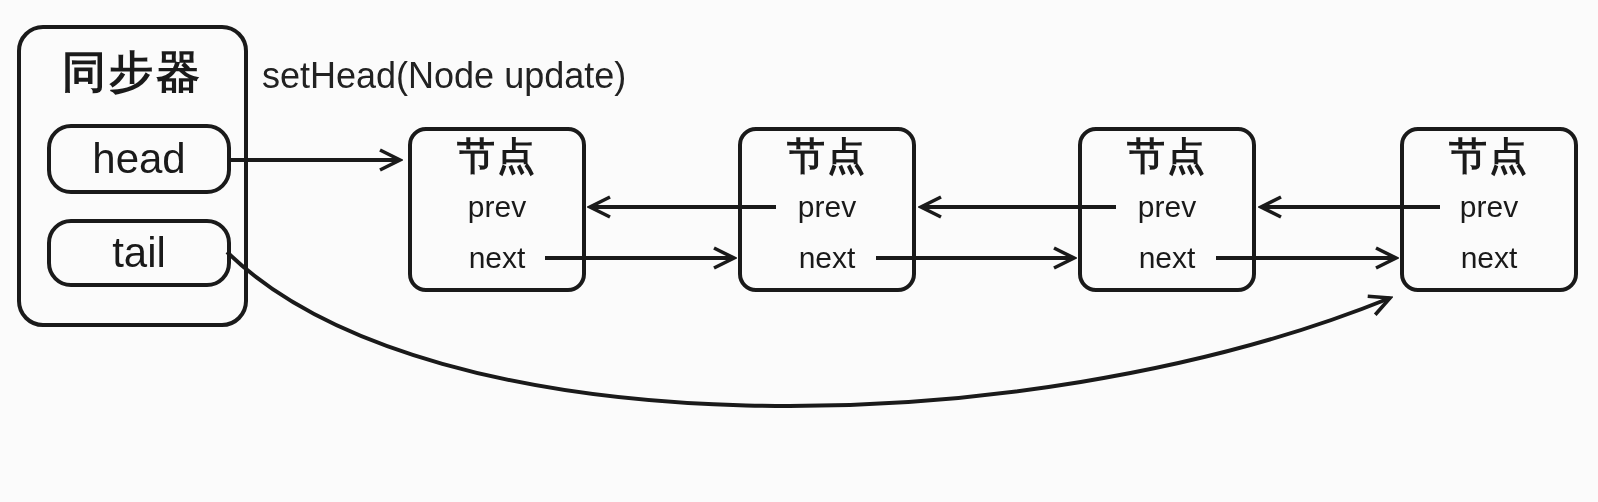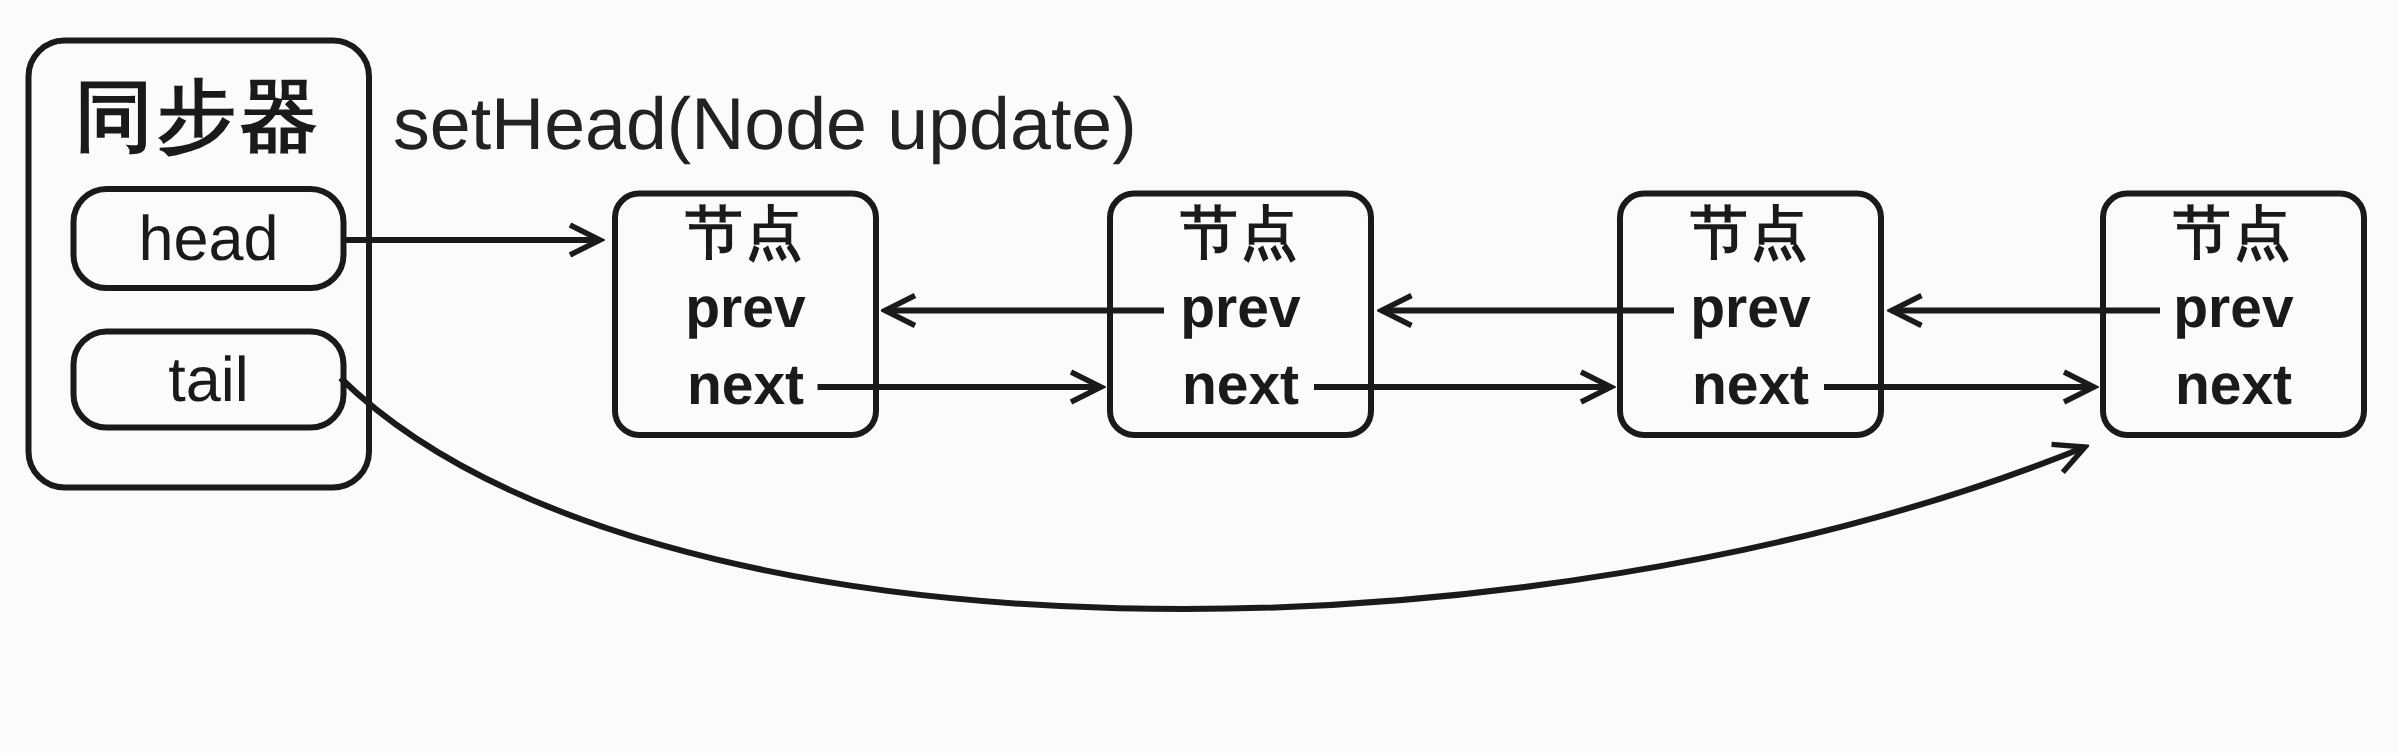--- a/index.html
+++ b/index.html
@@ -14,38 +14,38 @@
   }
   .box {
     position: absolute;
     border: 4px solid #1a1a1a;
     box-sizing: border-box;
     background: transparent;
   }
   .sync-box { left: 17px; top: 25px; width: 231px; height: 302px; border-radius: 26px; }
   .sync-title {
     position: absolute; left: 0; right: 0; top: 14px;
-    text-align: center; font-size: 52px; font-weight: bold; letter-spacing: 3px;
+    text-align: center; font-size: 44px; font-weight: bold; letter-spacing: 3px;
   }
   .pointer-box {
     position: absolute; left: 26px; width: 184px;
     border: 4px solid #1a1a1a; border-radius: 24px; box-sizing: border-box;
     display: flex; align-items: center; justify-content: center;
     font-size: 42px;
   }
   .head-box { top: 95px; height: 70px; }
   .tail-box { top: 190px; height: 68px; }
   .node {
     position: absolute; top: 127px; width: 178px; height: 165px;
     border: 4px solid #1a1a1a; border-radius: 18px; box-sizing: border-box;
     text-align: center; padding-top: 0;
   }
   .node-title { font-size: 38px; font-weight: 600; line-height: 50px; letter-spacing: 2px; }
-  .node-field { font-size: 38px; font-weight: bold; line-height: 51px; }
-  .annotation { position: absolute; font-size: 49px; color: #222222; white-space: nowrap; }
+  .node-field { font-size: 30px; font-weight: normal; line-height: 51px; }
+  .annotation { position: absolute; font-size: 36px; color: #222222; white-space: nowrap; }
   .label-sethead { left: 262px; top: 55px; }
   .label-cas { left: 300px; top: 432px; width: 1100px; text-align: center; }
   .arrow-layer { position: absolute; left: 0; top: 0; pointer-events: none; }
 </style>
 </head>
 <body>
 
 <div class="canvas">
 
   <div class="box sync-box">

